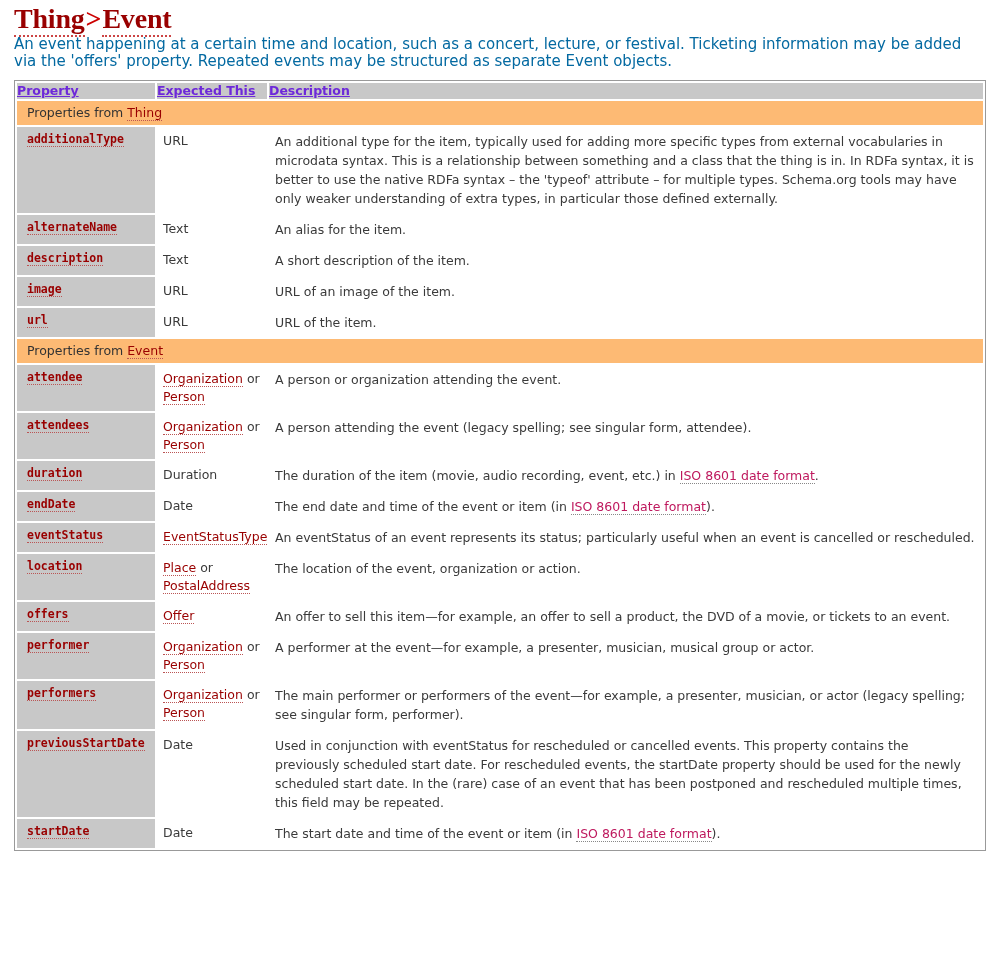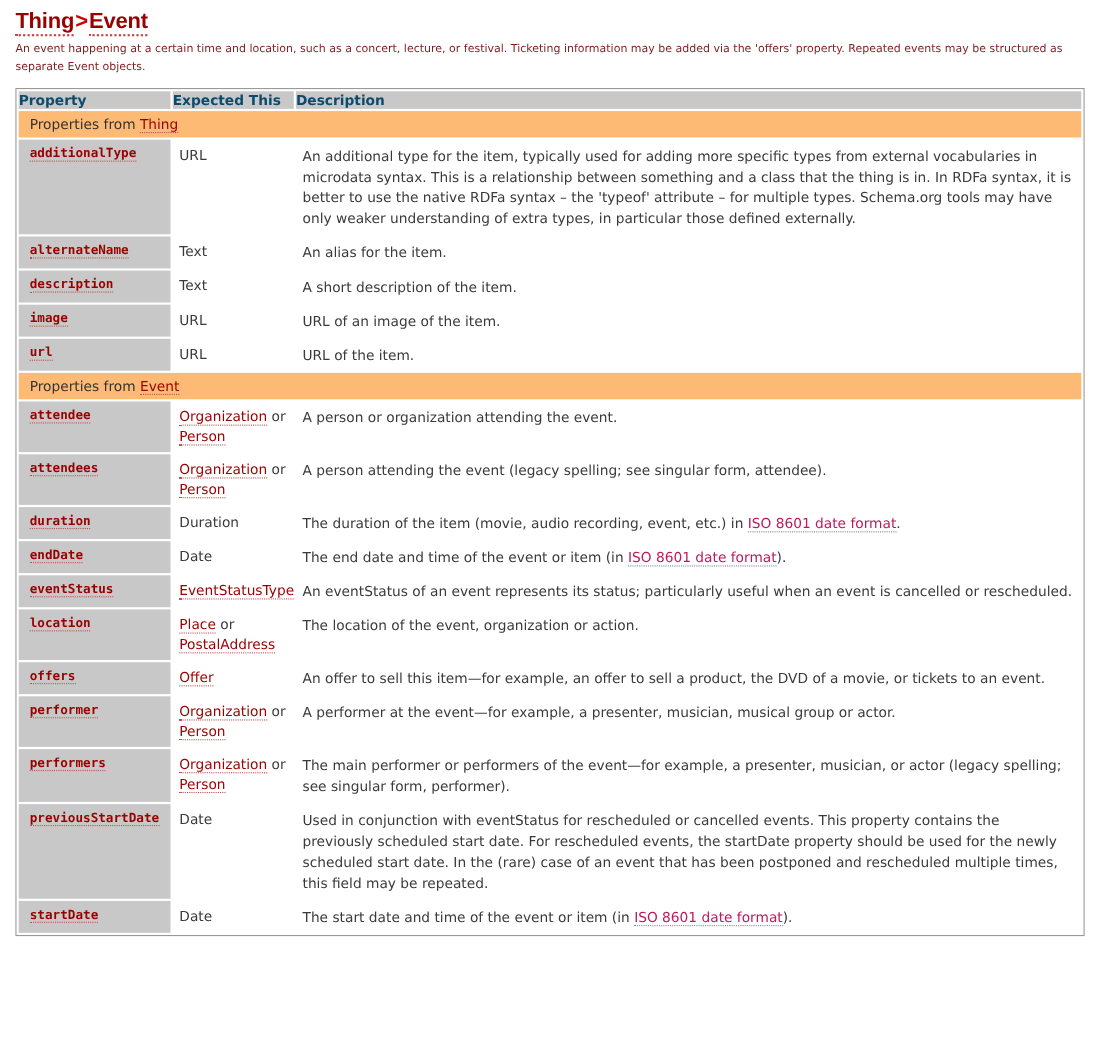--- a/index.html
+++ b/index.html
@@ -16,44 +16,44 @@
     -webkit-font-smoothing: antialiased;
   }
 
   .page {
     padding: 0 14px;
     box-sizing: border-box;
   }
 
   
   h1.type-title {
-    font-family: Liberation Sans, sans-serif;
-    font-size: 20px;
+    font-family: Liberation Serif, serif;
+    font-size: 28px;
     line-height: 26px;
     font-weight: bold;
     margin: 6px 0 2px 0;
     color: #AA0000;
     letter-spacing: -0.2px;
   }
   h1.type-title .crumb-link {
     color: #990000;
     text-decoration: none;
     border-bottom: 2px dotted #CC4444;
     padding-bottom: 1px;
   }
   h1.type-title .crumb-sep {
     color: #CC0000;
     padding: 0 1px;
   }
 
   p.type-desc {
-    font-size: 10px;
+    font-size: 15px;
     line-height: 17px;
     margin: 4px 0 10px 0;
-    color: #7f1d1d;
+    color: #0369a1;
     max-width: 960px;
   }
 
   
   .definition-table {
     width: 972px;
     border: 1px solid #999999;
     border-collapse: separate;
     border-spacing: 2px;
     background: #ffffff;
@@ -67,26 +67,27 @@
   }
 
   
   col.c-prop { width: 138px; }
   col.c-type { width: 110px; }
   col.c-desc { width: auto; }
 
   
   .th-cell {
     background: #C8C8C8;
-    color: #0c4a6e;
+    color: #6d28d9;
     font-weight: bold;
     font-size: 12.5px;
     text-align: left;
     padding: 4px 8px 4px 10px;
     line-height: 16px;
+    text-decoration: underline;
   }
 
   
   .section-row td {
     background: #fdba74;
     font-weight: normal;
     padding: 4px 8px 4px 10px;
     line-height: 16px;
     color: #333333;
   }

